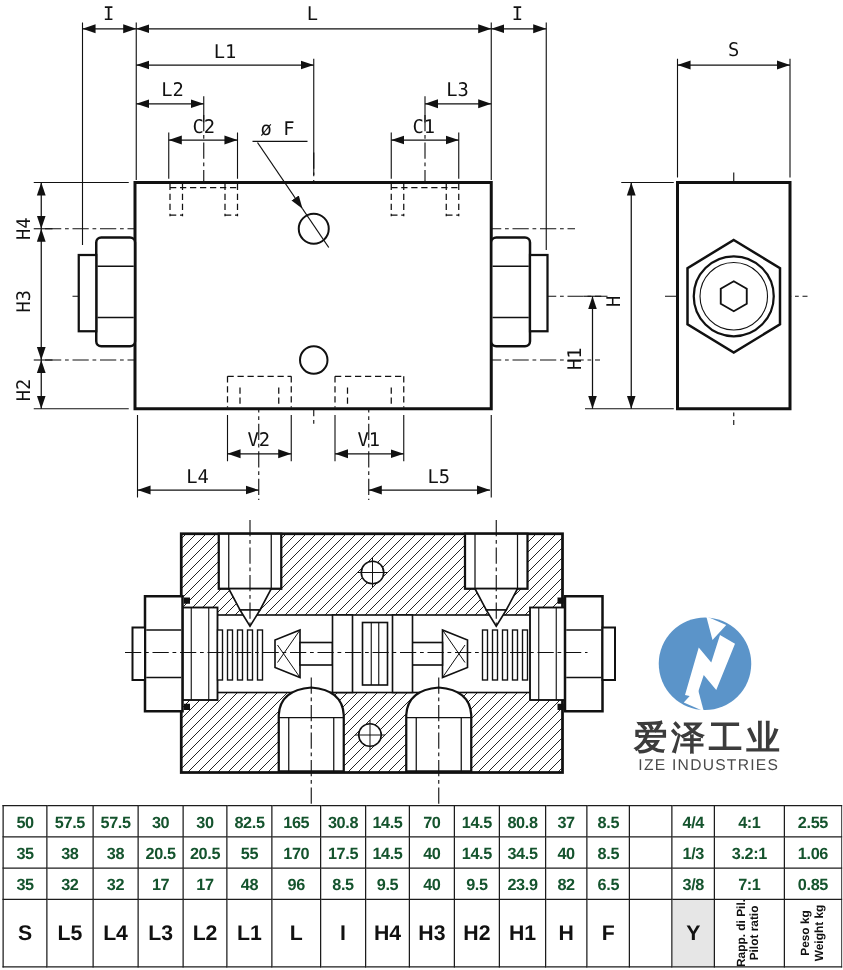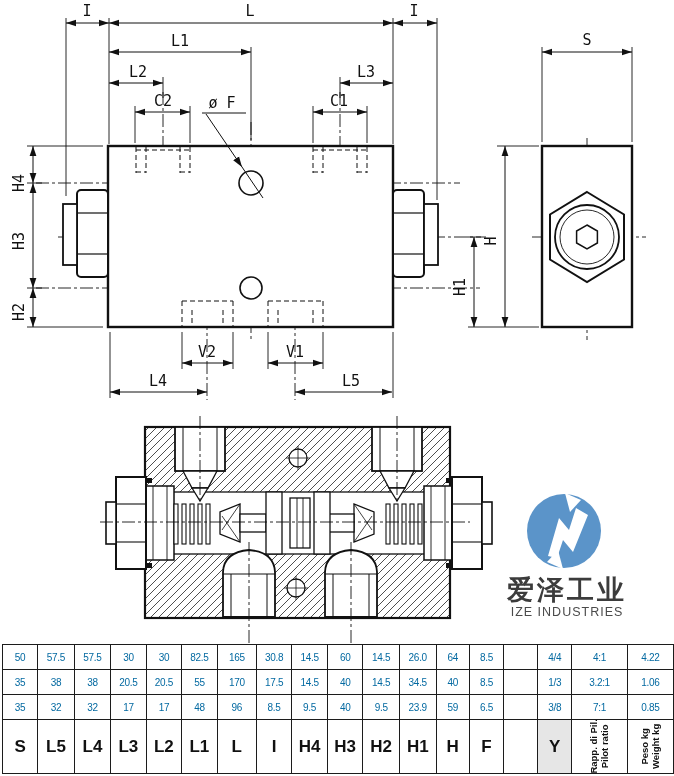--- a/index.html
+++ b/index.html
@@ -5,21 +5,21 @@
   html,body{margin:0;padding:0;background:#ffffff;}
   .sheet{position:relative;width:674px;height:776px;background:#ffffff;overflow:hidden;
          font-family:"Liberation Sans",sans-serif;}
   svg{position:absolute;left:0;top:0;}
   svg text{font-family:"DejaVu Sans Mono",monospace;fill:#111;}
   .dimtxt{font-size:15px;}
   table.dim{position:absolute;left:2px;top:644px;border-collapse:collapse;table-layout:fixed;
             background:#fff;}
   table.dim td, table.dim th{border:1.6px solid #1c1c1c;text-align:center;vertical-align:middle;
             padding:0;overflow:hidden;font-family:"Liberation Sans",sans-serif;}
-  table.dim td{height:24px;font-size:10px;font-weight:400;letter-spacing:-0.3px;color:#0369a1;}
+  table.dim td{height:24px;font-size:13px;font-weight:700;letter-spacing:-0.3px;color:#14532d;}
   table.dim th{height:53px;font-size:17px;font-weight:700;color:#111;}
   th.y-head{background:#e6e6e6;}
   .rot{transform:rotate(-90deg);display:flex;flex-direction:column;align-items:center;
        line-height:1.2;font-size:9.5px;font-weight:700;white-space:nowrap;letter-spacing:0;}
   .cn{font-weight:700;}
 </style>
 </head>
 <body>
 
 <div class="sheet">
@@ -329,29 +329,29 @@
         <tr>
           <td>50</td>
           <td>57.5</td>
           <td>57.5</td>
           <td>30</td>
           <td>30</td>
           <td>82.5</td>
           <td>165</td>
           <td>30.8</td>
           <td>14.5</td>
-          <td>60</td>
+          <td>70</td>
           <td>14.5</td>
-          <td>26.0</td>
-          <td>64</td>
+          <td>80.8</td>
+          <td>37</td>
           <td>8.5</td>
           <td></td>
           <td>4/4</td>
           <td>4:1</td>
-          <td>4.22</td>
+          <td>2.55</td>
         </tr>
         <tr>
           <td>35</td>
           <td>38</td>
           <td>38</td>
           <td>20.5</td>
           <td>20.5</td>
           <td>55</td>
           <td>170</td>
           <td>17.5</td>
@@ -372,21 +372,21 @@
           <td>32</td>
           <td>17</td>
           <td>17</td>
           <td>48</td>
           <td>96</td>
           <td>8.5</td>
           <td>9.5</td>
           <td>40</td>
           <td>9.5</td>
           <td>23.9</td>
-          <td>59</td>
+          <td>82</td>
           <td>6.5</td>
           <td></td>
           <td>3/8</td>
           <td>7:1</td>
           <td>0.85</td>
         </tr>
       </tbody>
   <tfoot>
     <tr>
       <th>S</th>

